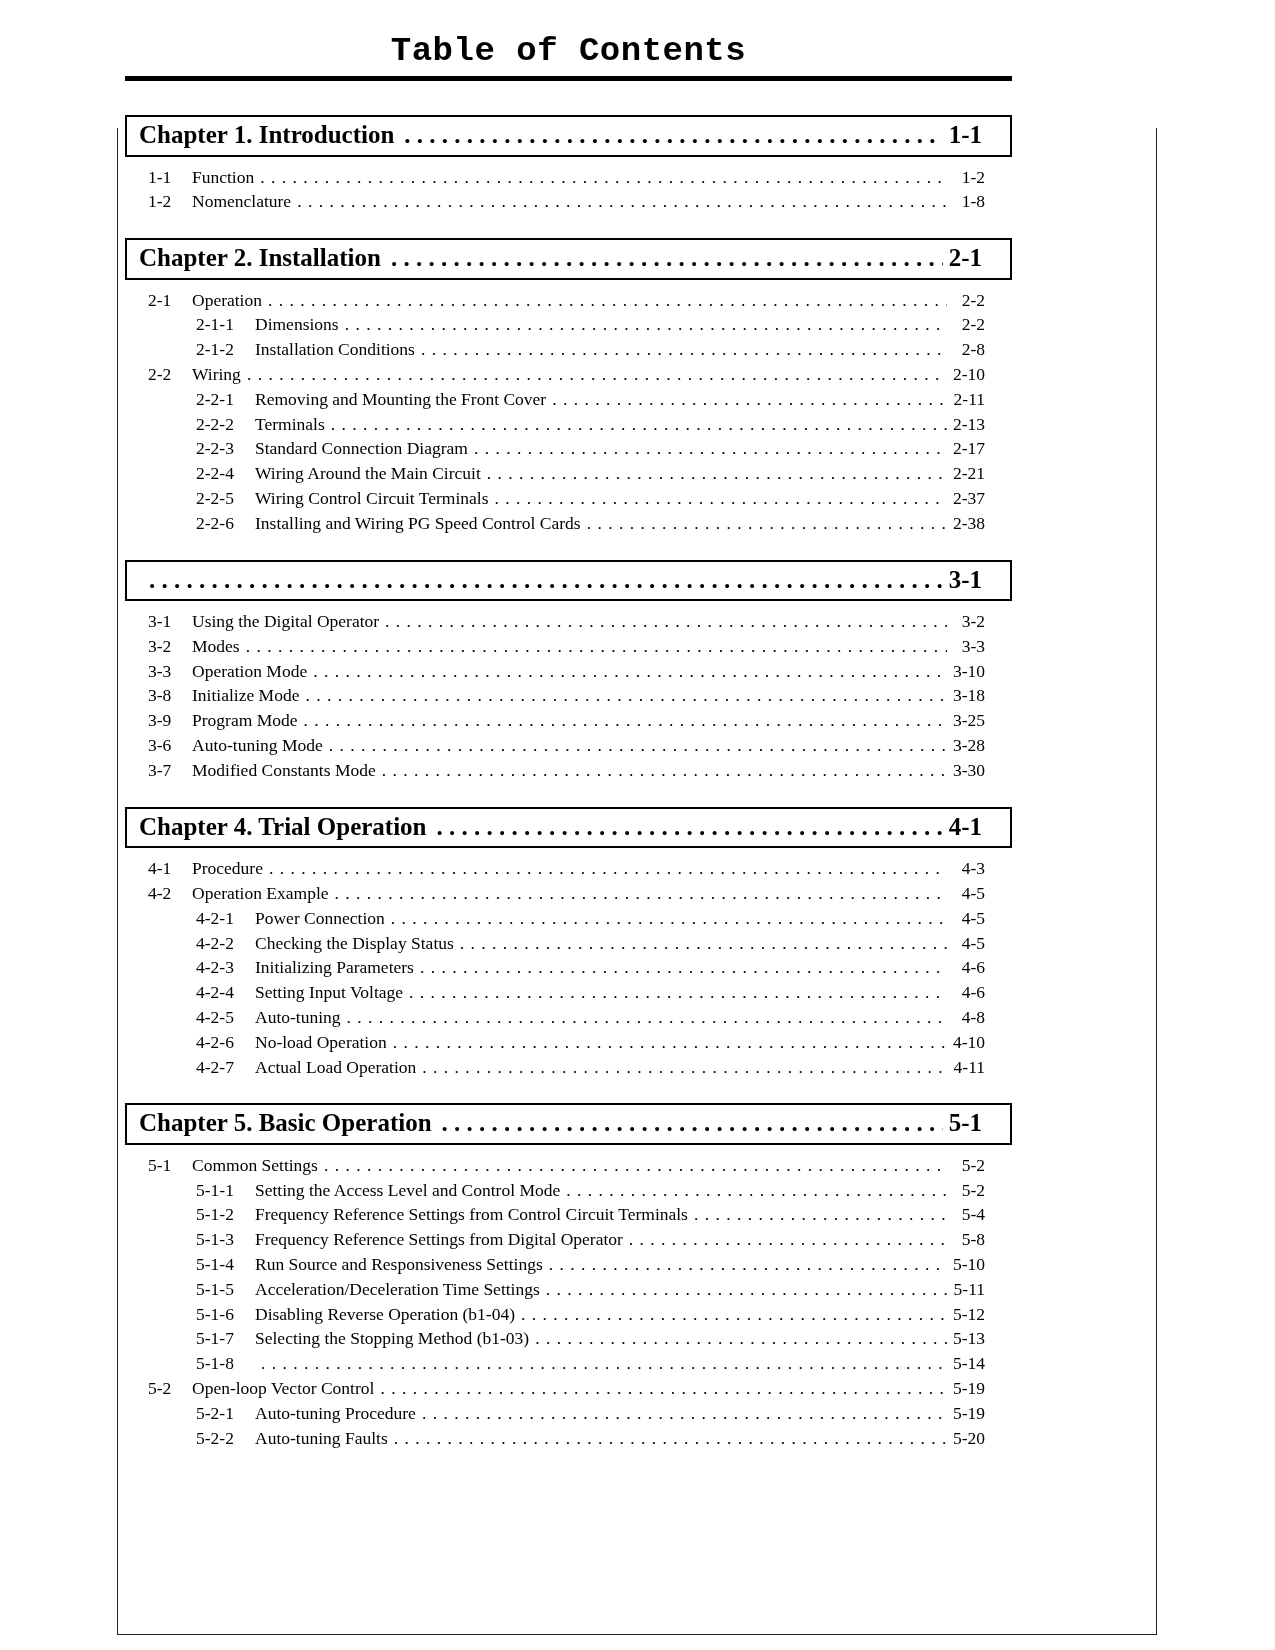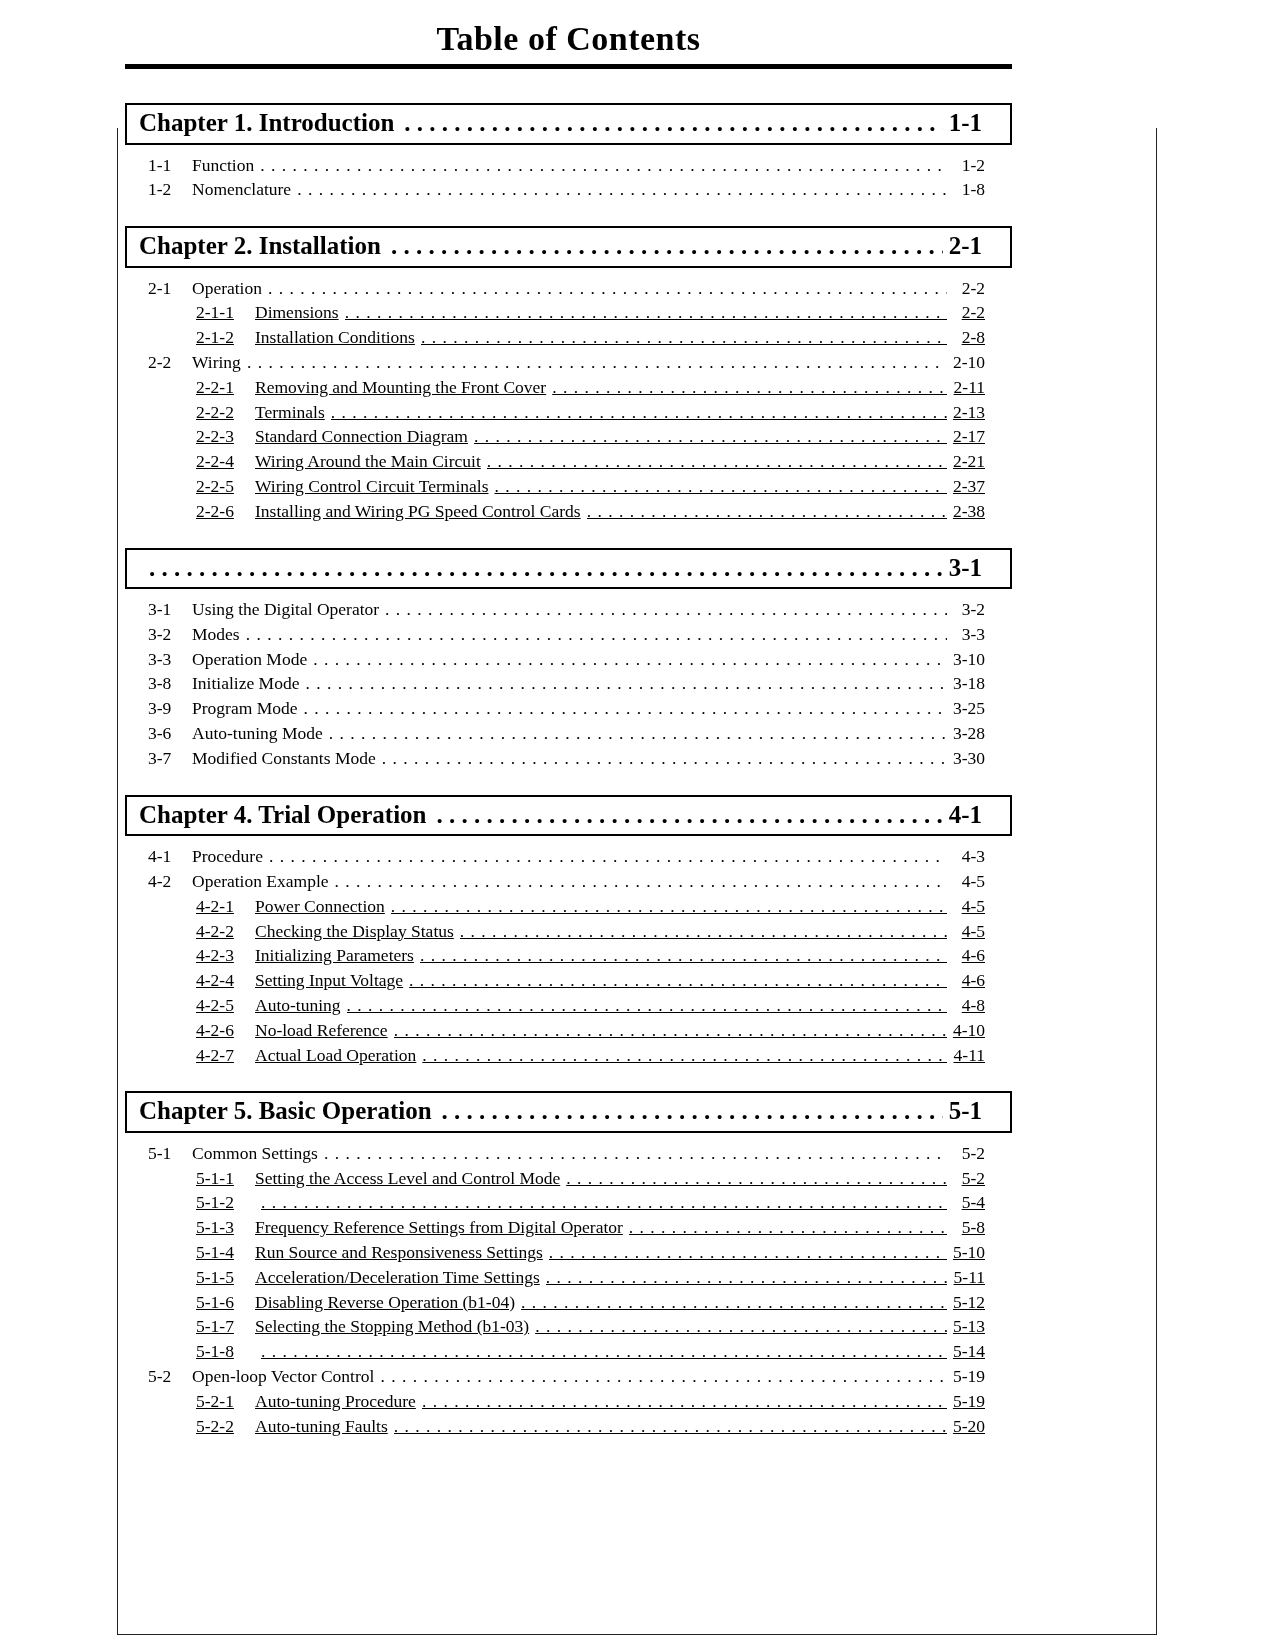--- a/index.html
+++ b/index.html
@@ -26,22 +26,23 @@
     pointer-events: none;
   }
 
   .content {
     position: relative;
     margin-left: 125px;
     width: 887px;
   }
 
   .title-block {
-    padding-top: 20px;
+    padding-top: 32px;
     text-align: center;
+    font-family: Liberation Mono, monospace;
   }
   .page-title {
     font-size: 34px;
     font-weight: bold;
     letter-spacing: 0.5px;
   }
   .title-rule {
     margin-top: 6px;
     height: 5px;
     background: #000;
@@ -67,21 +68,21 @@
   
   .row {
     display: flex;
     align-items: baseline;
     font-size: 17.5px;
     line-height: 24.8px;
     padding-right: 27px;
   }
   .row.l1 { padding-left: 23px; }
   .row.l1 .num { width: 44px; flex: 0 0 44px; }
-  .row.l2 { padding-left: 71px; text-decoration: underline; }
+  .row.l2 { padding-left: 71px; }
   .row.l2 .num { width: 59px; flex: 0 0 59px; }
   .row .label { white-space: nowrap; }
   .row .page { white-space: nowrap; text-align: right; min-width: 34px; }
 
   
   .leader {
     flex: 1 1 auto;
     min-width: 12px;
     overflow: hidden;
     white-space: nowrap;
@@ -272,21 +273,21 @@
         <span class="page">4-6</span>
       </div>
       <div class="row l2">
         <span class="num">4-2-5</span>
         <span class="label">Auto-tuning</span>
         <span class="leader">. . . . . . . . . . . . . . . . . . . . . . . . . . . . . . . . . . . . . . . . . . . . . . . . . . . . . . . . . . . . . . . . . . . . . . . . . . . . . . . . . . . . . . . . . . . . . . . . . . . . . . . . . . . . . . . . . . . . . . . . . . . . . . . . . . . . . . . . . . . . . . . . . . . . . . . . . . . . . . . . . . . . . . . . . . . . . . . . . . . . . . . . . . . . . . . . . . . . . . . . . . . . . . . . . . . . . . . . . . . . </span>
         <span class="page">4-8</span>
       </div>
       <div class="row l2">
         <span class="num">4-2-6</span>
-        <span class="label">No-load Reference</span>
+        <span class="label">No-load Operation</span>
         <span class="leader">. . . . . . . . . . . . . . . . . . . . . . . . . . . . . . . . . . . . . . . . . . . . . . . . . . . . . . . . . . . . . . . . . . . . . . . . . . . . . . . . . . . . . . . . . . . . . . . . . . . . . . . . . . . . . . . . . . . . . . . . . . . . . . . . . . . . . . . . . . . . . . . . . . . . . . . . . . . . . . . . . . . . . . . . . . . . . . . . . . . . . . . . . . . . . . . . . . . . . . . . . . . . . . . . . . . . . . . . . . . . </span>
         <span class="page">4-10</span>
       </div>
       <div class="row l2">
         <span class="num">4-2-7</span>
         <span class="label">Actual Load Operation</span>
         <span class="leader">. . . . . . . . . . . . . . . . . . . . . . . . . . . . . . . . . . . . . . . . . . . . . . . . . . . . . . . . . . . . . . . . . . . . . . . . . . . . . . . . . . . . . . . . . . . . . . . . . . . . . . . . . . . . . . . . . . . . . . . . . . . . . . . . . . . . . . . . . . . . . . . . . . . . . . . . . . . . . . . . . . . . . . . . . . . . . . . . . . . . . . . . . . . . . . . . . . . . . . . . . . . . . . . . . . . . . . . . . . . . </span>
         <span class="page">4-11</span>
       </div>
       <div class="chapter-box">
@@ -301,20 +302,21 @@
         <span class="page">5-2</span>
       </div>
       <div class="row l2">
         <span class="num">5-1-1</span>
         <span class="label">Setting the Access Level and Control Mode</span>
         <span class="leader">. . . . . . . . . . . . . . . . . . . . . . . . . . . . . . . . . . . . . . . . . . . . . . . . . . . . . . . . . . . . . . . . . . . . . . . . . . . . . . . . . . . . . . . . . . . . . . . . . . . . . . . . . . . . . . . . . . . . . . . . . . . . . . . . . . . . . . . . . . . . . . . . . . . . . . . . . . . . . . . . . . . . . . . . . . . . . . . . . . . . . . . . . . . . . . . . . . . . . . . . . . . . . . . . . . . . . . . . . . . . </span>
         <span class="page">5-2</span>
       </div>
       <div class="row l2">
         <span class="num">5-1-2</span>
+        <span class="label">Frequency Reference Settings from Control Circuit Terminals</span>
         <span class="leader">. . . . . . . . . . . . . . . . . . . . . . . . . . . . . . . . . . . . . . . . . . . . . . . . . . . . . . . . . . . . . . . . . . . . . . . . . . . . . . . . . . . . . . . . . . . . . . . . . . . . . . . . . . . . . . . . . . . . . . . . . . . . . . . . . . . . . . . . . . . . . . . . . . . . . . . . . . . . . . . . . . . . . . . . . . . . . . . . . . . . . . . . . . . . . . . . . . . . . . . . . . . . . . . . . . . . . . . . . . . . </span>
         <span class="page">5-4</span>
       </div>
       <div class="row l2">
         <span class="num">5-1-3</span>
         <span class="label">Frequency Reference Settings from Digital Operator</span>
         <span class="leader">. . . . . . . . . . . . . . . . . . . . . . . . . . . . . . . . . . . . . . . . . . . . . . . . . . . . . . . . . . . . . . . . . . . . . . . . . . . . . . . . . . . . . . . . . . . . . . . . . . . . . . . . . . . . . . . . . . . . . . . . . . . . . . . . . . . . . . . . . . . . . . . . . . . . . . . . . . . . . . . . . . . . . . . . . . . . . . . . . . . . . . . . . . . . . . . . . . . . . . . . . . . . . . . . . . . . . . . . . . . . </span>
         <span class="page">5-8</span>
       </div>
       <div class="row l2">

